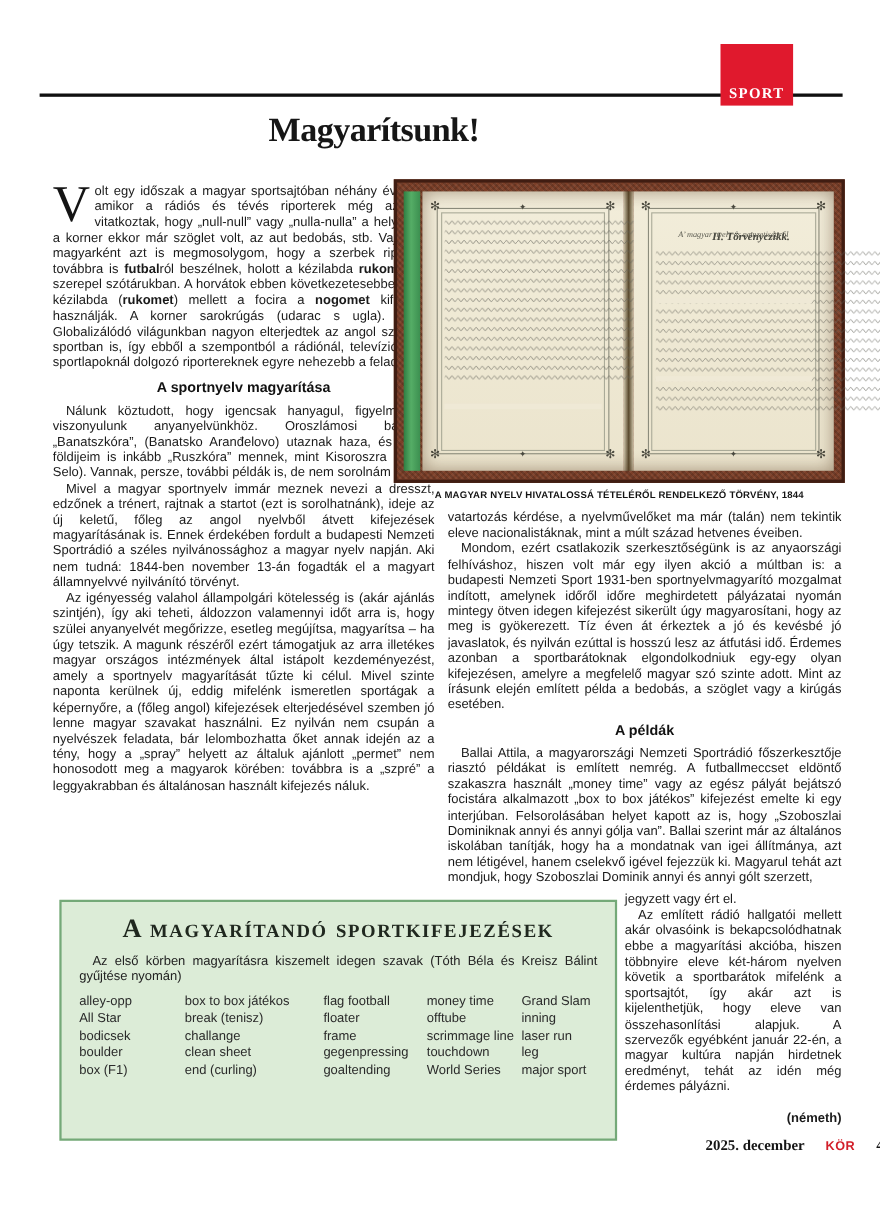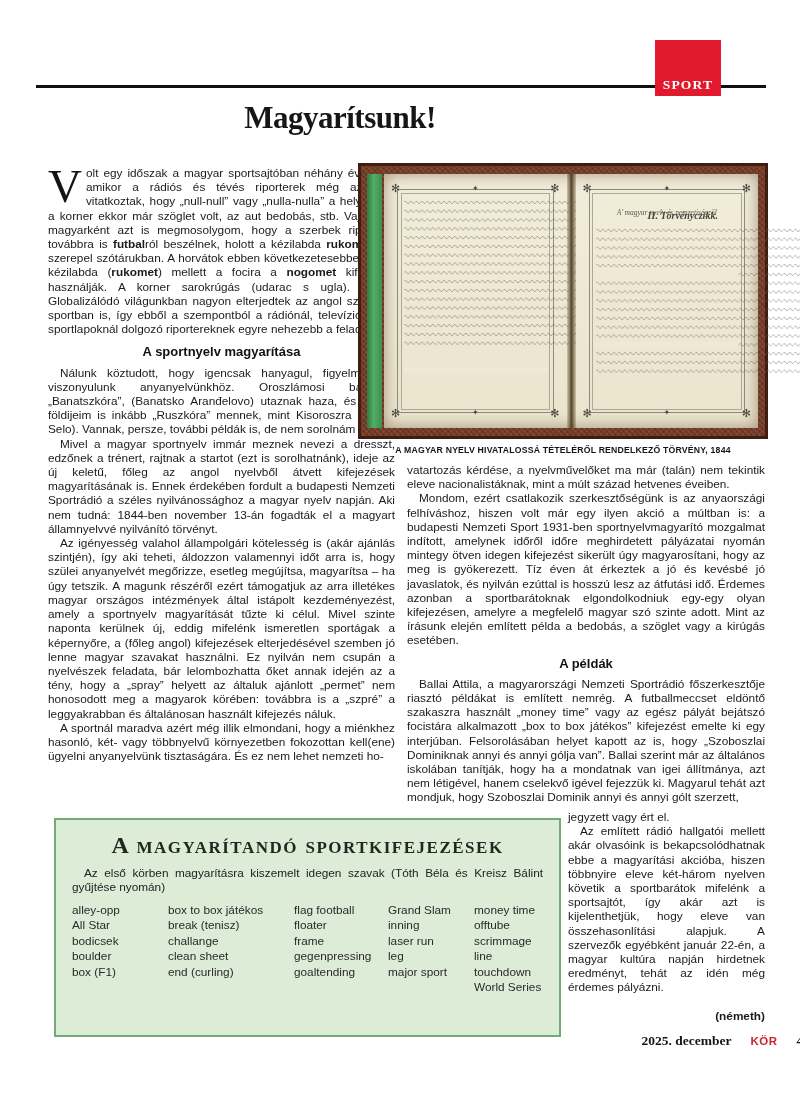--- a/index.html
+++ b/index.html
@@ -82,21 +82,20 @@
   </div>
 
   <h1 class="title">Magyarítsunk!</h1>
 
   <div class="col col-left">
     <p class="lead"><span class="dropcap">V</span><span><span>olt egy időszak a magyar sportsajtóban néhány évtizede, amikor a rádiós és tévés riporterek még azon is vitatkoztak, hogy „null-null” vagy „nulla-nulla” a helyes, de a korner ekkor már szöglet volt, az aut bedobás, stb. Vajdasági magyarként azt is megmosolygom, hogy a szerbek riporterei továbbra is </span><span style="font-weight: 700;">futbal</span><span>ról beszélnek, holott a kézilabda </span><span style="font-weight: 700;">rukomet</span><span>ként szerepel szótárukban. A horvátok ebben következetesebbek: ők a kézilabda (</span><span style="font-weight: 700;">rukomet</span><span>) mellett a focira a </span><span style="font-weight: 700;">nogomet</span><span> kifejezést használják. A korner sarokrúgás (udarac s ugla). Náluk. Globalizálódó világunkban nagyon elterjedtek az angol szavak a sportban is, így ebből a szempontból a rádiónál, televíziónál és sportlapoknál dolgozó riportereknek egyre nehezebb a feladatuk.</span></span></p>
     <h2>A sportnyelv magyarítása</h2>
     <p class="ind">Nálunk köztudott, hogy igencsak hanyagul, figyelmetlenül viszonyulunk anyanyelvünkhöz. Oroszlámosi barátaim „Banatszkóra”, (Banatsko Aranđelovo) utaznak haza, és az én földijeim is inkább „Ruszkóra” mennek, mint Kisoroszra (Rusko Selo). Vannak, persze, további példák is, de nem sorolnám őket.</p>
     <p class="ind">Mivel a magyar sportnyelv immár meznek nevezi a dresszt, edzőnek a trénert, rajtnak a startot (ezt is sorolhatnánk), ideje az új keletű, főleg az angol nyelvből átvett kifejezések magyarításának is. Ennek érdekében fordult a budapesti Nemzeti Sportrádió a széles nyilvánossághoz a magyar nyelv napján. Aki nem tudná: 1844-ben november 13-án fogadták el a magyart államnyelvvé nyilvánító törvényt.</p>
     <p class="ind">Az igényesség valahol állampolgári kötelesség is (akár ajánlás szintjén), így aki teheti, áldozzon valamennyi időt arra is, hogy szülei anyanyelvét megőrizze, esetleg megújítsa, magyarítsa – ha úgy tetszik. A magunk részéről ezért támogatjuk az arra illetékes magyar országos intézmények által istápolt kezdeményezést, amely a sportnyelv magyarítását tűzte ki célul. Mivel szinte naponta kerülnek új, eddig mifelénk ismeretlen sportágak a képernyőre, a (főleg angol) kifejezések elterjedésével szemben jó lenne magyar szavakat használni. Ez nyilván nem csupán a nyelvészek feladata, bár lelombozhatta őket annak idején az a tény, hogy a „spray” helyett az általuk ajánlott „permet” nem honosodott meg a magyarok körében: továbbra is a „szpré” a leggyakrabban és általánosan használt kifejezés náluk.</p>
-    <p class="ind">A sportnál maradva azért még illik elmondani, hogy a miénkhez hasonló, két- vagy többnyelvű környezetben fokozottan kell(ene) ügyelni anyanyelvünk tisztaságára. És ez nem lehet nemzeti ho-</p>
   </div>
 
   <figure class="book-figure">
     <div class="book">
       <div class="green-strip"></div>
       <div class="pages">
         <div class="pg left">
           <div class="pg-border"></div>
           <span class="orn c-tl">✻</span>
           <span class="orn c-tr">✻</span>
@@ -168,33 +167,33 @@
           <div>end (curling)</div>
         </div>
       <div class="wcol">
           <div>flag football</div>
           <div>floater</div>
           <div>frame</div>
           <div>gegenpressing</div>
           <div>goaltending</div>
         </div>
       <div class="wcol">
+          <div>money time</div>
+          <div>offtube</div>
+          <div>scrimmage line</div>
+          <div>touchdown</div>
+          <div>World Series</div>
+        </div>
+      <div class="wcol">
           <div>Grand Slam</div>
           <div>inning</div>
           <div>laser run</div>
           <div>leg</div>
           <div>major sport</div>
         </div>
-      <div class="wcol">
-          <div>money time</div>
-          <div>offtube</div>
-          <div>scrimmage line</div>
-          <div>touchdown</div>
-          <div>World Series</div>
-        </div>
     </div>
   </aside>
 
   <div class="footer-line">
     <span class="footer-date">2025. december</span>
     <span class="footer-logo">KÖR</span>
     <span class="footer-pageno">49</span>
   </div>
 
 </div>

